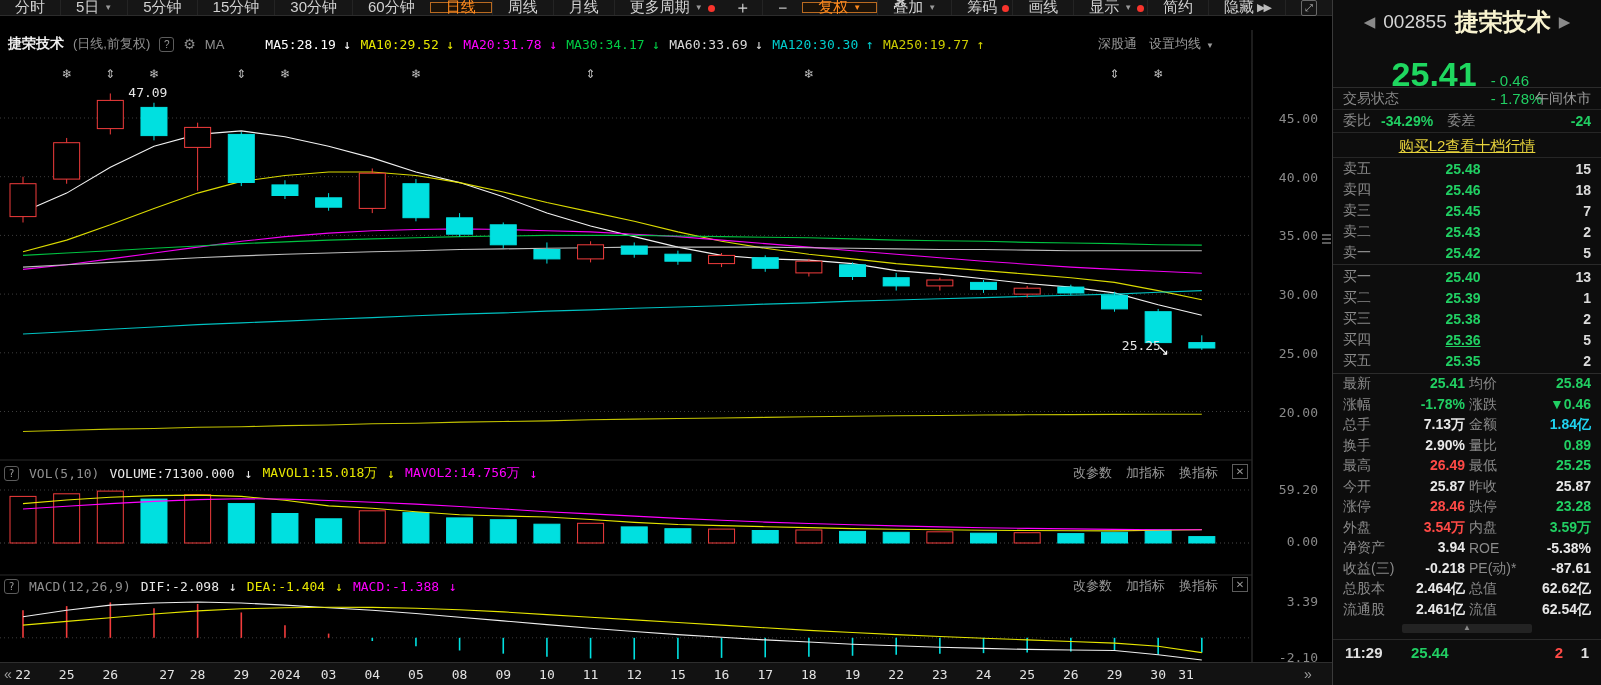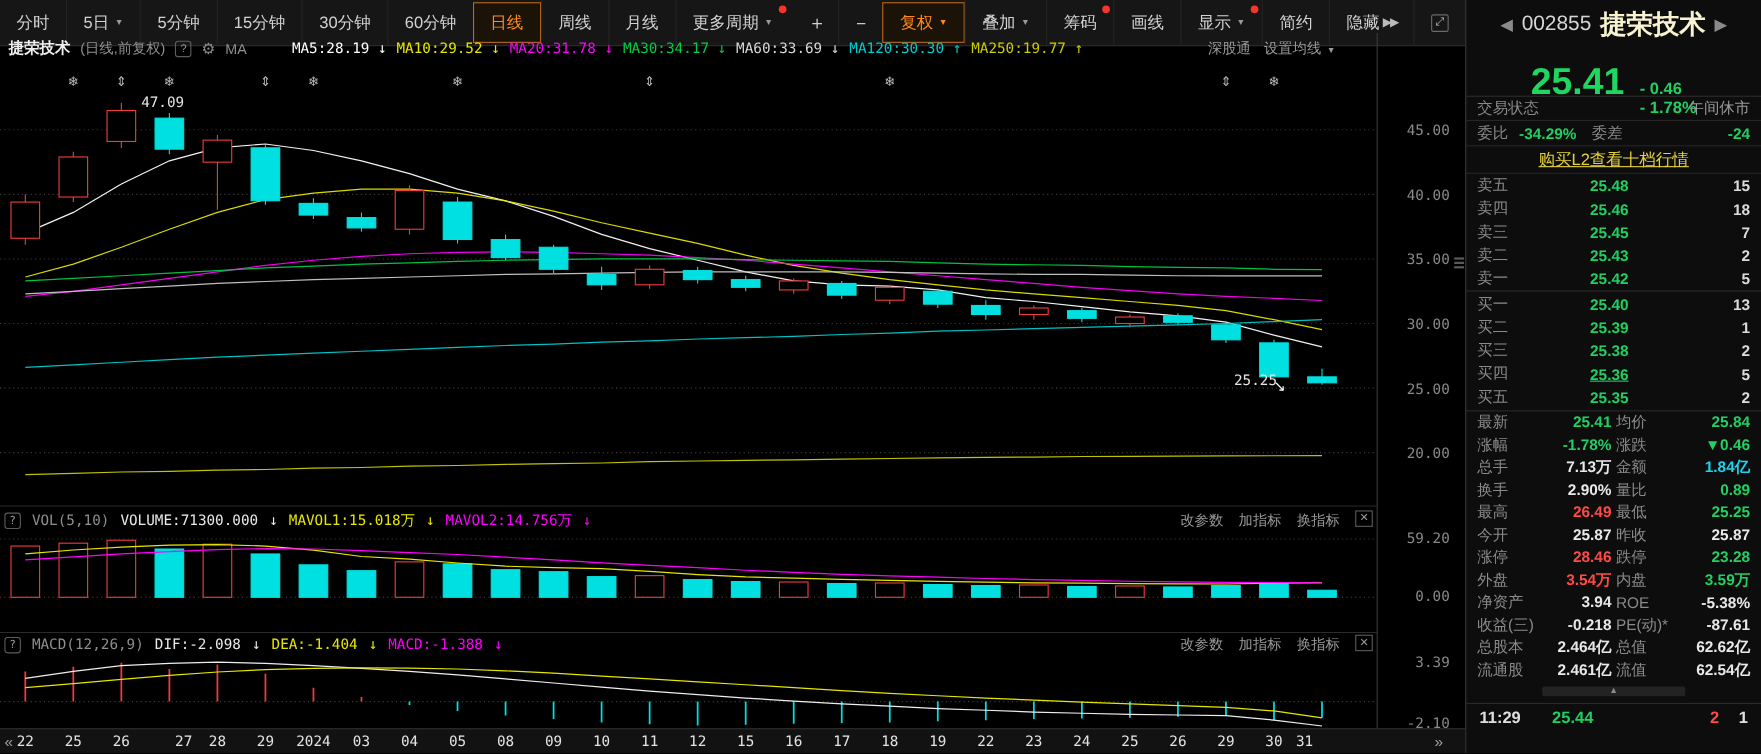--- a/index.html
+++ b/index.html
@@ -1,21 +1,21 @@
 <!DOCTYPE html>
 <html><head>
 <meta charset="utf-8">
 <style>
   * { box-sizing: border-box; margin: 0; padding: 0; }
   html,body { background:#000; }
   body { font-family:"Liberation Sans",sans-serif; }
   #app { position:relative; width:1601px; height:685px; background:#000; overflow:hidden; }
 
   
-  #toolbar { position:absolute; left:0; top:0; width:1332px; height:42px; background:#161616;
+  #toolbar { position:absolute; left:0; top:0; width:1332px; height:16px; background:#161616;
              border-bottom:1px solid #2c2c2c; display:flex; align-items:stretch; }
   .tb-group { display:flex; align-items:stretch; }
   .tb-spacer { flex:1; }
   .tb-btn { position:relative; display:flex; align-items:center; padding:0 15px; color:#d2d2d2;
             font-size:15px; cursor:pointer; border-left:1px solid #242424; white-space:nowrap; }
   .tb-btn:first-child { border-left:none; }
   .tb-btn.narrow { padding:0 11px; font-size:17px; }
   .tb-btn.active { color:#ff8a1e; border:1px solid #b96a20; margin:2px 0; background:#1b1208; }
   .caret { font-size:8px; margin-left:5px; color:#9a9a9a; }
   .tb-btn.active .caret { color:#ff8a1e; }
@@ -57,21 +57,21 @@
   
   #right-panel { position:absolute; left:1332px; top:0; width:269px; height:685px; background:#0d0d0d;
                  border-left:1px solid #3a3a3a; color:#8a8a8a; font-size:14px; }
   #rp-head { height:88px; border-bottom:1px solid #2c2c2c; padding:6px 8px 0 8px; }
   .rp-titlerow { display:flex; align-items:center; justify-content:center; gap:8px; }
   .navarr { color:#8a8a8a; font-size:15px; cursor:pointer; }
   .code { color:#d6d6d6; font-size:19px; }
   .sname { color:#f7f2cf; font-size:24px; font-weight:bold; }
   .rp-pricerow { display:flex; align-items:center; justify-content:center; gap:14px; margin-top:2px; }
   .bigprice { font-size:34px; font-weight:bold; }
-  .chgcol { font-size:15px; font-weight:bold; line-height:18px;margin-top:32px; }
+  .chgcol { font-size:15px; font-weight:normal; line-height:18px;margin-top:32px; }
   .rp-row { display:flex; align-items:center; padding:0 10px; height:22px; }
   .rp-row .lab { color:#8a8a8a; }
   .val { font-weight:bold; }
   #l2link { display:block; text-align:center; height:26px; line-height:26px; color:#e6d23c;
             text-decoration:underline; font-size:15px; border-top:1px solid #262626;
             border-bottom:1px solid #262626; }
   .book-row { display:flex; padding:0 10px; height:21px; align-items:center; font-size:14px; }
   .book-row .bl { width:52px; color:#8a8a8a; }
   .book-row .bp { flex:1; text-align:center; font-weight:bold; }
   .book-row .bq { width:60px; text-align:right; color:#dcdcdc; font-weight:bold; }

